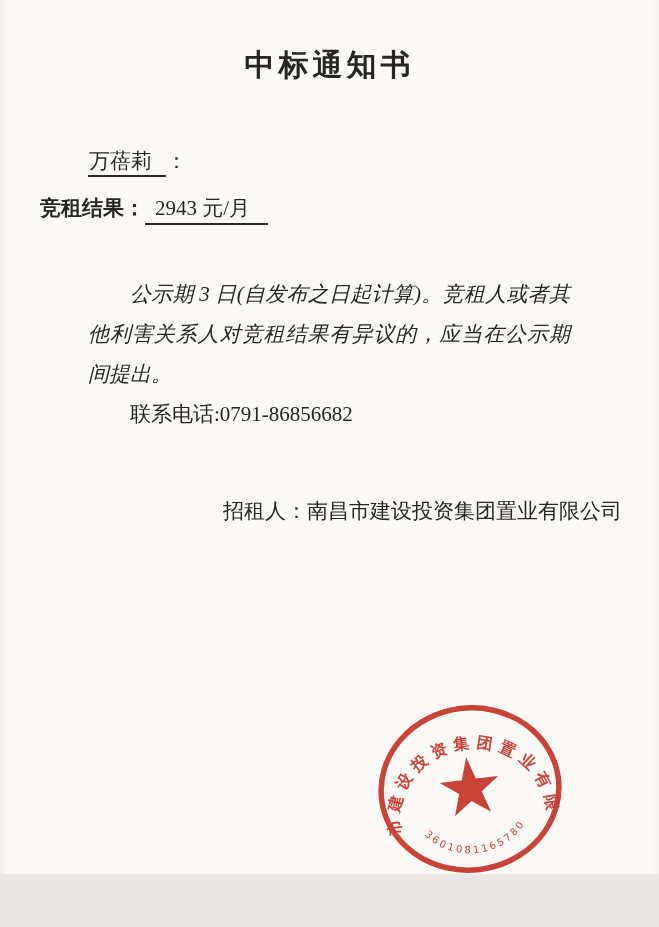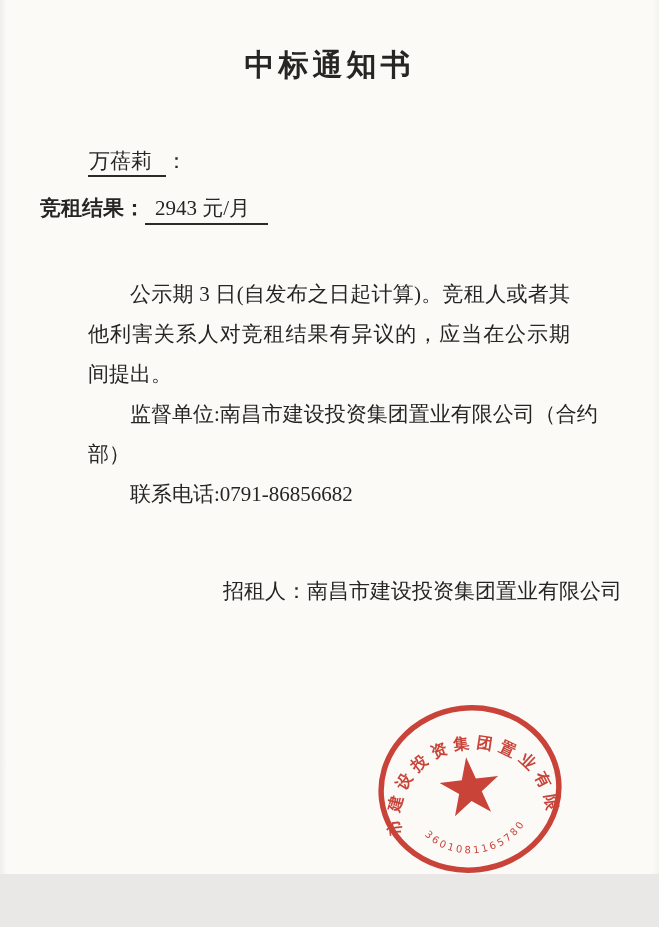--- a/index.html
+++ b/index.html
@@ -53,20 +53,21 @@
   .result-value{
     border-bottom:2px solid #2b2a29;
     padding:0 18px 3px 10px;
   }
   .notice-para{
     margin:50px 89px 0 88px;
     font-size:21px;
     line-height:40px;
     text-align:justify;
     text-indent:2em;
+    font-style:italic;
   }
   .supervisor-line,.phone-line{
     margin:0 60px 0 88px;
     font-size:21px;
     line-height:40px;
     text-indent:2em;
   }
   .sig-block{
     margin:62px 9px 0 0;
     font-size:21px;
@@ -98,21 +99,20 @@
     <span class="name-u">万蓓莉</span><span>：</span>
   </div>
 
 
   <p class="result-line">
     <span class="result-label">竞租结果：</span><span class="result-value">2943 元/月</span>
   </p>
 
   <p class="notice-para">公示期 3 日(自发布之日起计算)。竞租人或者其他利害关系人对竞租结果有异议的，应当在公示期间提出。</p>
 
-  <p class="supervisor-line">监督单位:南昌市建设投资集团置业有限公司（合约部）</p>
 
   <p class="phone-line">联系电话:0791-86856682</p>
 
   <div class="sig-block">
     <div class="sig-lessor">招租人：南昌市建设投资集团置业有限公司</div>
 
   </div>
 
   <svg class="stamp" viewBox="0 0 192 178" xmlns="http://www.w3.org/2000/svg">
 

